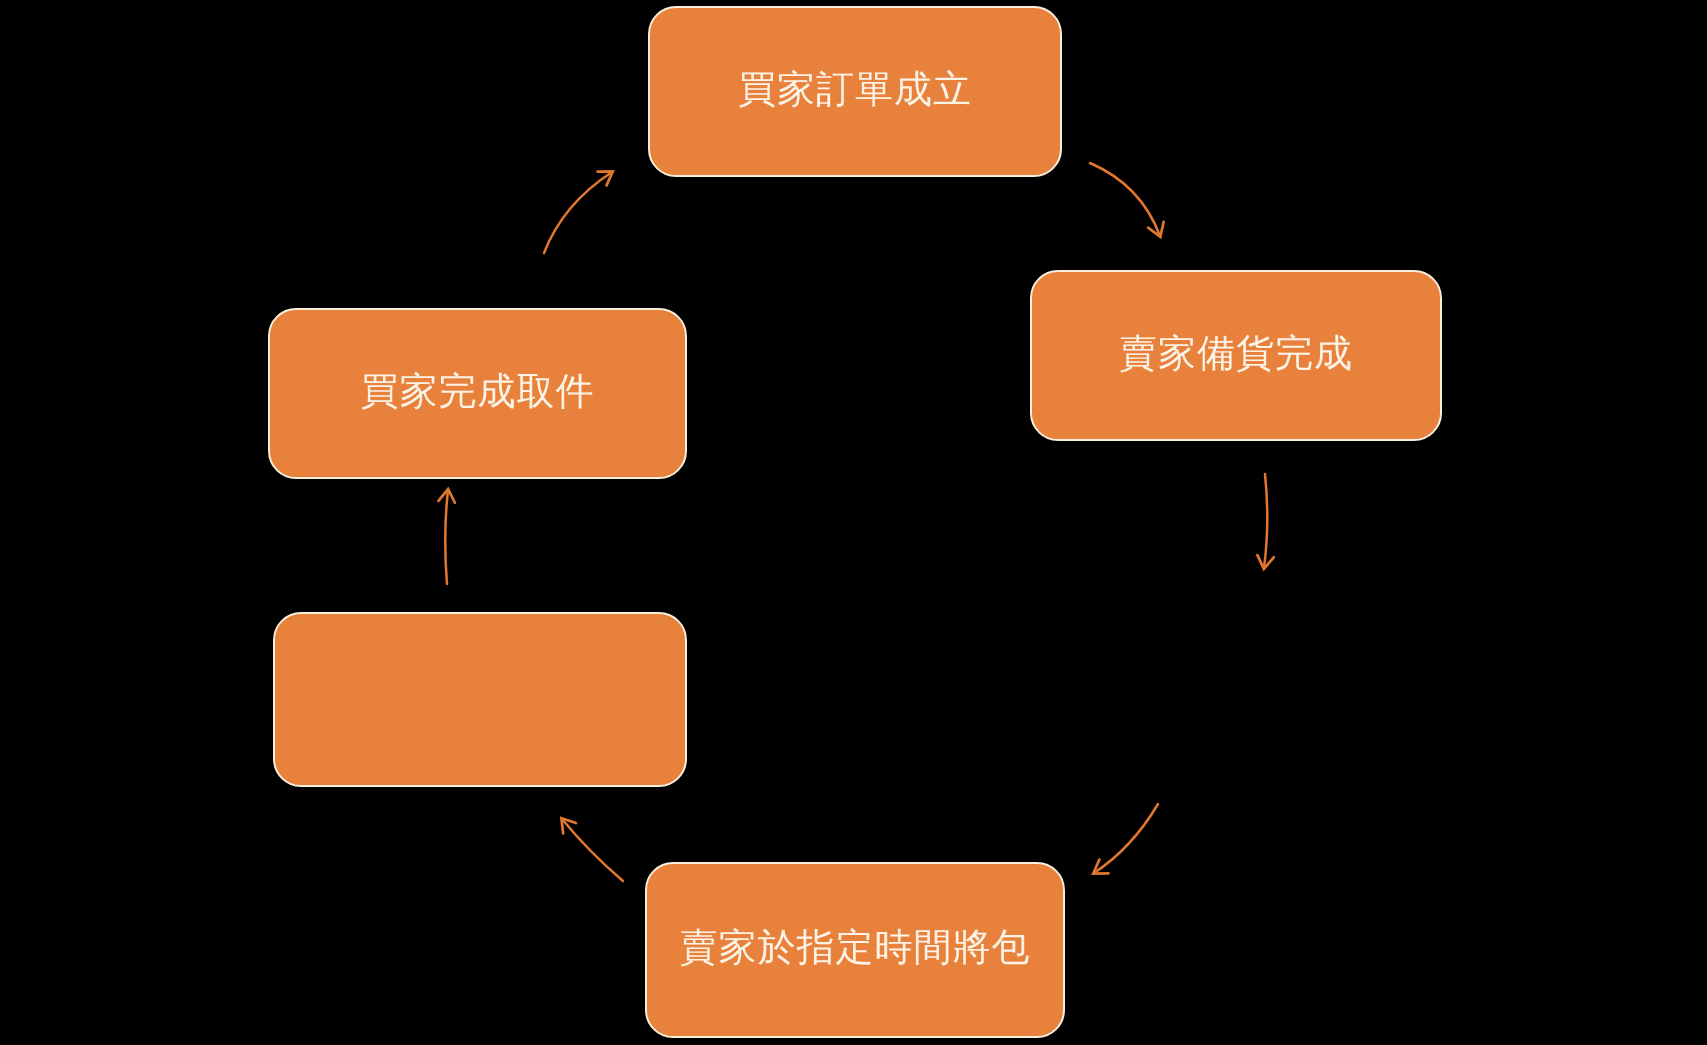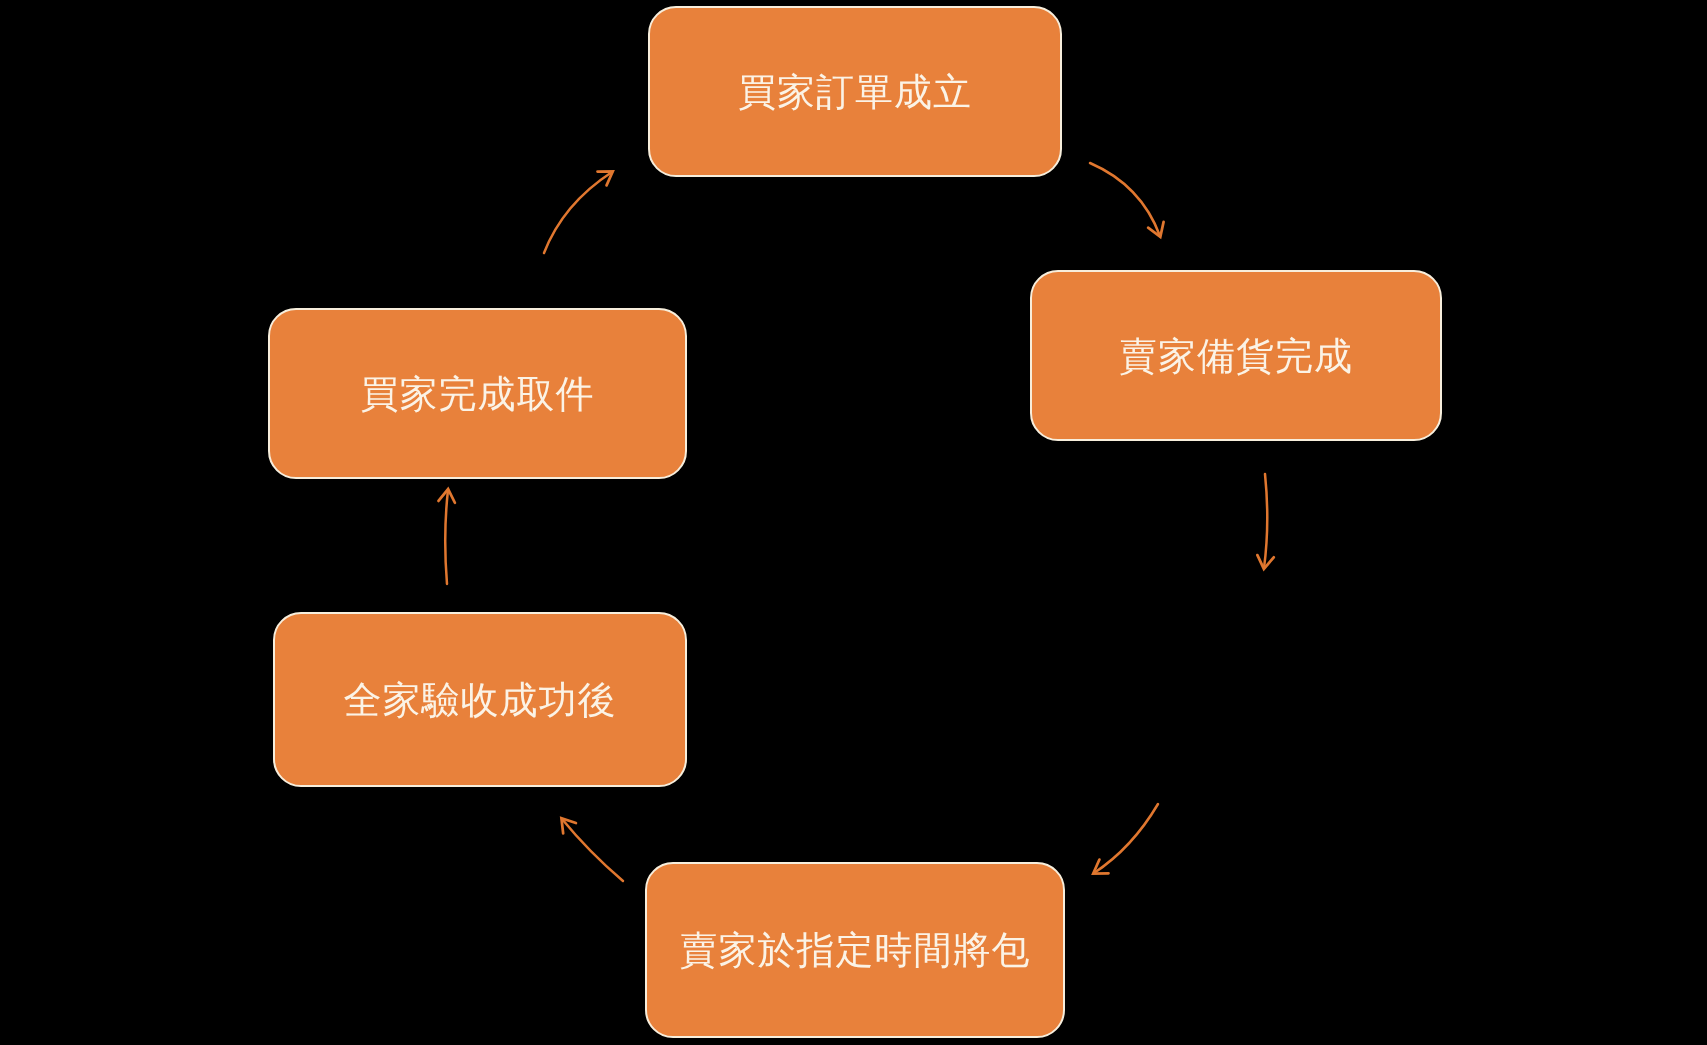--- a/index.html
+++ b/index.html
@@ -13,21 +13,21 @@
     margin: 0;
     padding: 0;
     background: var(--bg);
   }
   .canvas {
     position: relative;
     width: 1669px;
     height: 1045px;
     background: var(--bg);
     overflow: hidden;
-    font-family: Liberation Sans, sans-serif;
+    font-family: Liberation Mono, monospace;
   }
   .arrows {
     position: absolute;
     left: 0;
     top: 0;
     width: 1707px;
     height: 1045px;
     pointer-events: none;
   }
   .arrow {
@@ -96,20 +96,19 @@
   <div class="node node-1">
     <span class="line">賣家備貨完成</span>
   </div>
 
 
   <div class="node node-3">
     <span class="line">賣家於指定時間將包</span>
   </div>
 
   <div class="node node-4">
-    <span class="line">全家驗收成功後</span>
   </div>
 
   <div class="node node-5">
     <span class="line">買家完成取件</span>
   </div>
 
 </div>
 
 </body></html>

